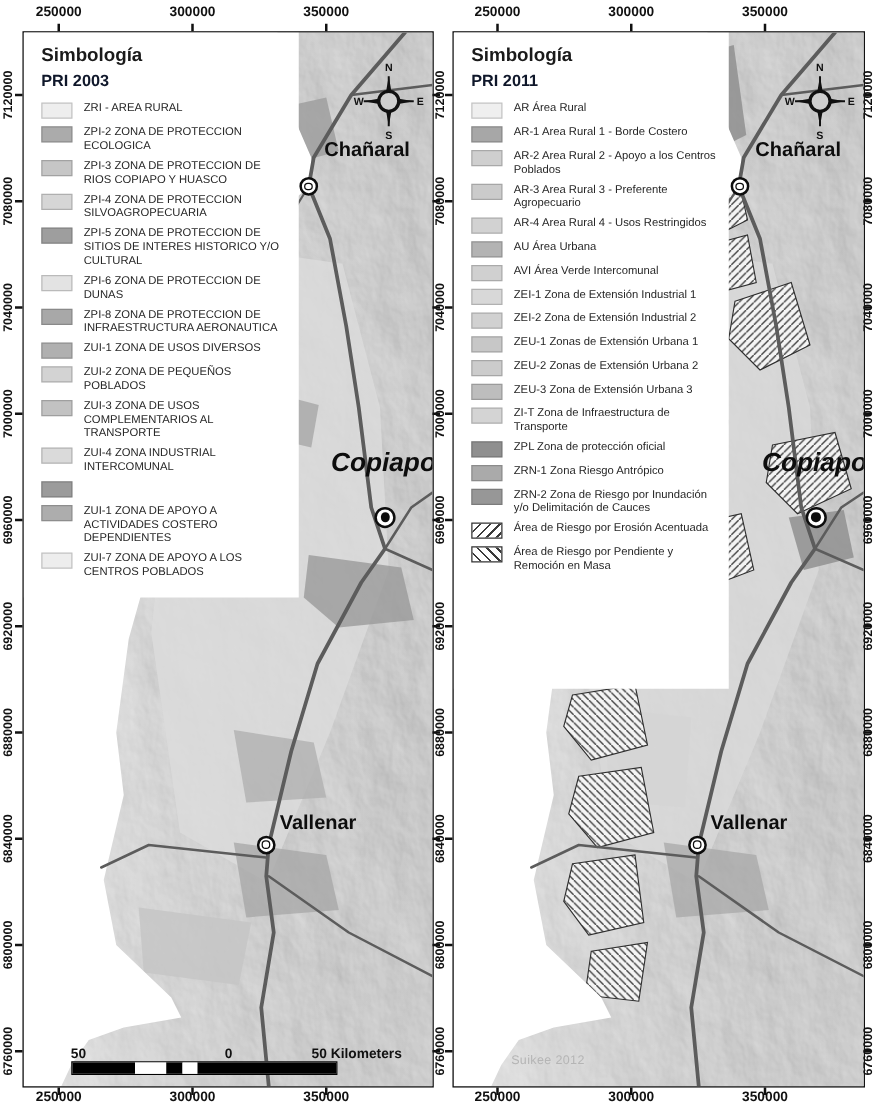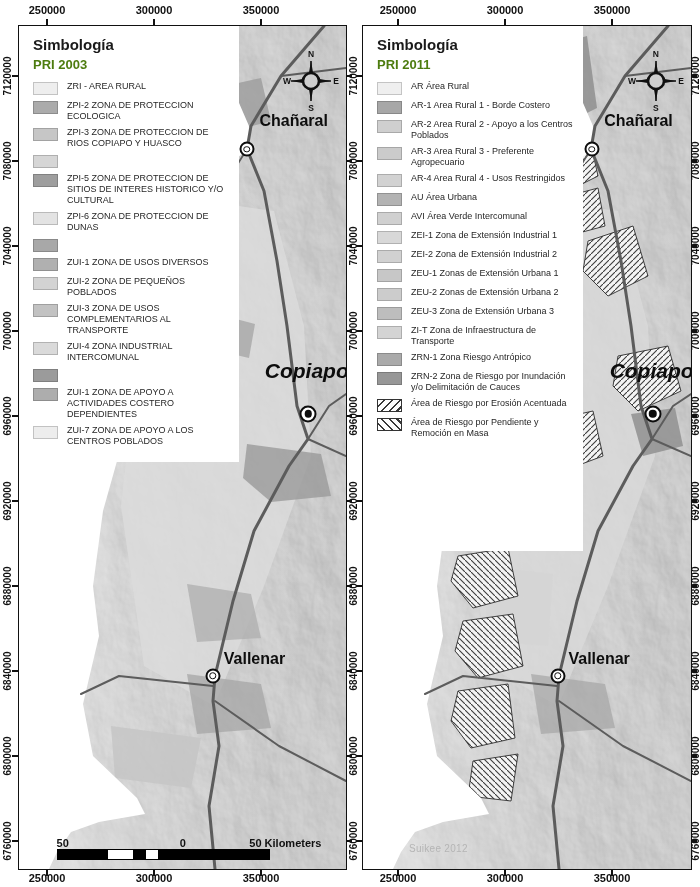--- a/index.html
+++ b/index.html
@@ -14,21 +14,21 @@
 
   
   .map-panel{position:absolute;top:25px;height:843px;border:1.4px solid #111;box-sizing:content-box;overflow:hidden;background:#c9c9c9;}
   #panel2003{left:18px;width:327px;}
   #panel2011{left:362px;width:328px;}
   .map-panel svg.mapart{position:absolute;left:0;top:0;}
 
   
   .legend{position:absolute;left:0;top:0;background:#ffffff;padding:10px 6px 10px 14px;width:200px;}
   .legend-title{font-size:15px;font-weight:700;color:#1a1a1a;margin:0 0 4px 0;}
-  .legend-subtitle{font-size:13px;font-weight:700;color:#4d7c0f;margin:0 0 9px 0;}
+  .legend-subtitle{font-size:13px;font-weight:700;color:#0f172a;margin:0 0 9px 0;}
   .legend-entry{display:flex;align-items:flex-start;margin-bottom:5px;}
   .sw{width:25px;height:13px;flex:0 0 25px;margin-right:9px;margin-top:1px;border:1px solid rgba(0,0,0,0.18);box-sizing:border-box;}
   .sw.hatch-fwd{background:repeating-linear-gradient(135deg,#fff 0 4px,#3a3a3a 4px 5.5px);border:1px solid #333;}
   .sw.hatch-bwd{background:repeating-linear-gradient(45deg,#fff 0 4px,#3a3a3a 4px 5.5px);border:1px solid #333;}
   .lab{font-size:9px;line-height:11px;color:#262626;}
 
   
   .city-label{position:absolute;transform:translate(-50%,0);font-weight:700;color:#0d0d0d;white-space:nowrap;}
   .city-label.town{font-size:16px;}
   .city-label.capital{font-size:21px;font-style:italic;}
@@ -118,31 +118,33 @@
           <div class="legend-entry">
             <span class="sw" style="background: rgb(171, 171, 171);"></span>
             <span class="lab">ZPI-2  ZONA DE PROTECCION ECOLOGICA</span>
           </div>
           <div class="legend-entry">
             <span class="sw" style="background: rgb(198, 198, 198);"></span>
             <span class="lab">ZPI-3  ZONA DE PROTECCION DE RIOS COPIAPO Y HUASCO</span>
           </div>
           <div class="legend-entry">
             <span class="sw" style="background: rgb(214, 214, 214);"></span>
+            <span class="lab">ZPI-4  ZONA DE PROTECCION SILVOAGROPECUARIA</span>
           </div>
           <div class="legend-entry">
             <span class="sw" style="background: rgb(158, 158, 158);"></span>
             <span class="lab">ZPI-5  ZONA DE PROTECCION DE SITIOS DE INTERES HISTORICO Y/O  CULTURAL</span>
           </div>
           <div class="legend-entry">
             <span class="sw" style="background: rgb(227, 227, 227);"></span>
             <span class="lab">ZPI-6  ZONA DE PROTECCION DE DUNAS</span>
           </div>
           <div class="legend-entry">
             <span class="sw" style="background: rgb(168, 168, 168);"></span>
+            <span class="lab">ZPI-8  ZONA DE PROTECCION DE INFRAESTRUCTURA AERONAUTICA</span>
           </div>
           <div class="legend-entry">
             <span class="sw" style="background: rgb(176, 176, 176);"></span>
             <span class="lab">ZUI-1  ZONA DE USOS DIVERSOS</span>
           </div>
           <div class="legend-entry">
             <span class="sw" style="background: rgb(211, 211, 211);"></span>
             <span class="lab">ZUI-2  ZONA DE PEQUEÑOS POBLADOS</span>
           </div>
           <div class="legend-entry">
@@ -316,20 +318,24 @@
             <span class="sw" style="background: rgb(204, 204, 204);"></span>
             <span class="lab">ZEU-2 Zonas de Extensión Urbana 2</span>
           </div>
           <div class="legend-entry">
             <span class="sw" style="background: rgb(189, 189, 189);"></span>
             <span class="lab">ZEU-3 Zona de Extensión Urbana 3</span>
           </div>
           <div class="legend-entry">
             <span class="sw" style="background: rgb(212, 212, 212);"></span>
             <span class="lab">ZI-T Zona de Infraestructura de Transporte</span>
+          </div>
+          <div class="legend-entry">
+            <span class="sw" style="background: rgb(143, 143, 143);"></span>
+            <span class="lab">ZPL Zona de protección oficial</span>
           </div>
           <div class="legend-entry">
             <span class="sw" style="background: rgb(170, 170, 170);"></span>
             <span class="lab">ZRN-1 Zona Riesgo Antrópico</span>
           </div>
           <div class="legend-entry">
             <span class="sw" style="background: rgb(151, 151, 151);"></span>
             <span class="lab">ZRN-2 Zona de Riesgo por Inundación y/o Delimitación de Cauces</span>
           </div>
           <div class="legend-entry">

